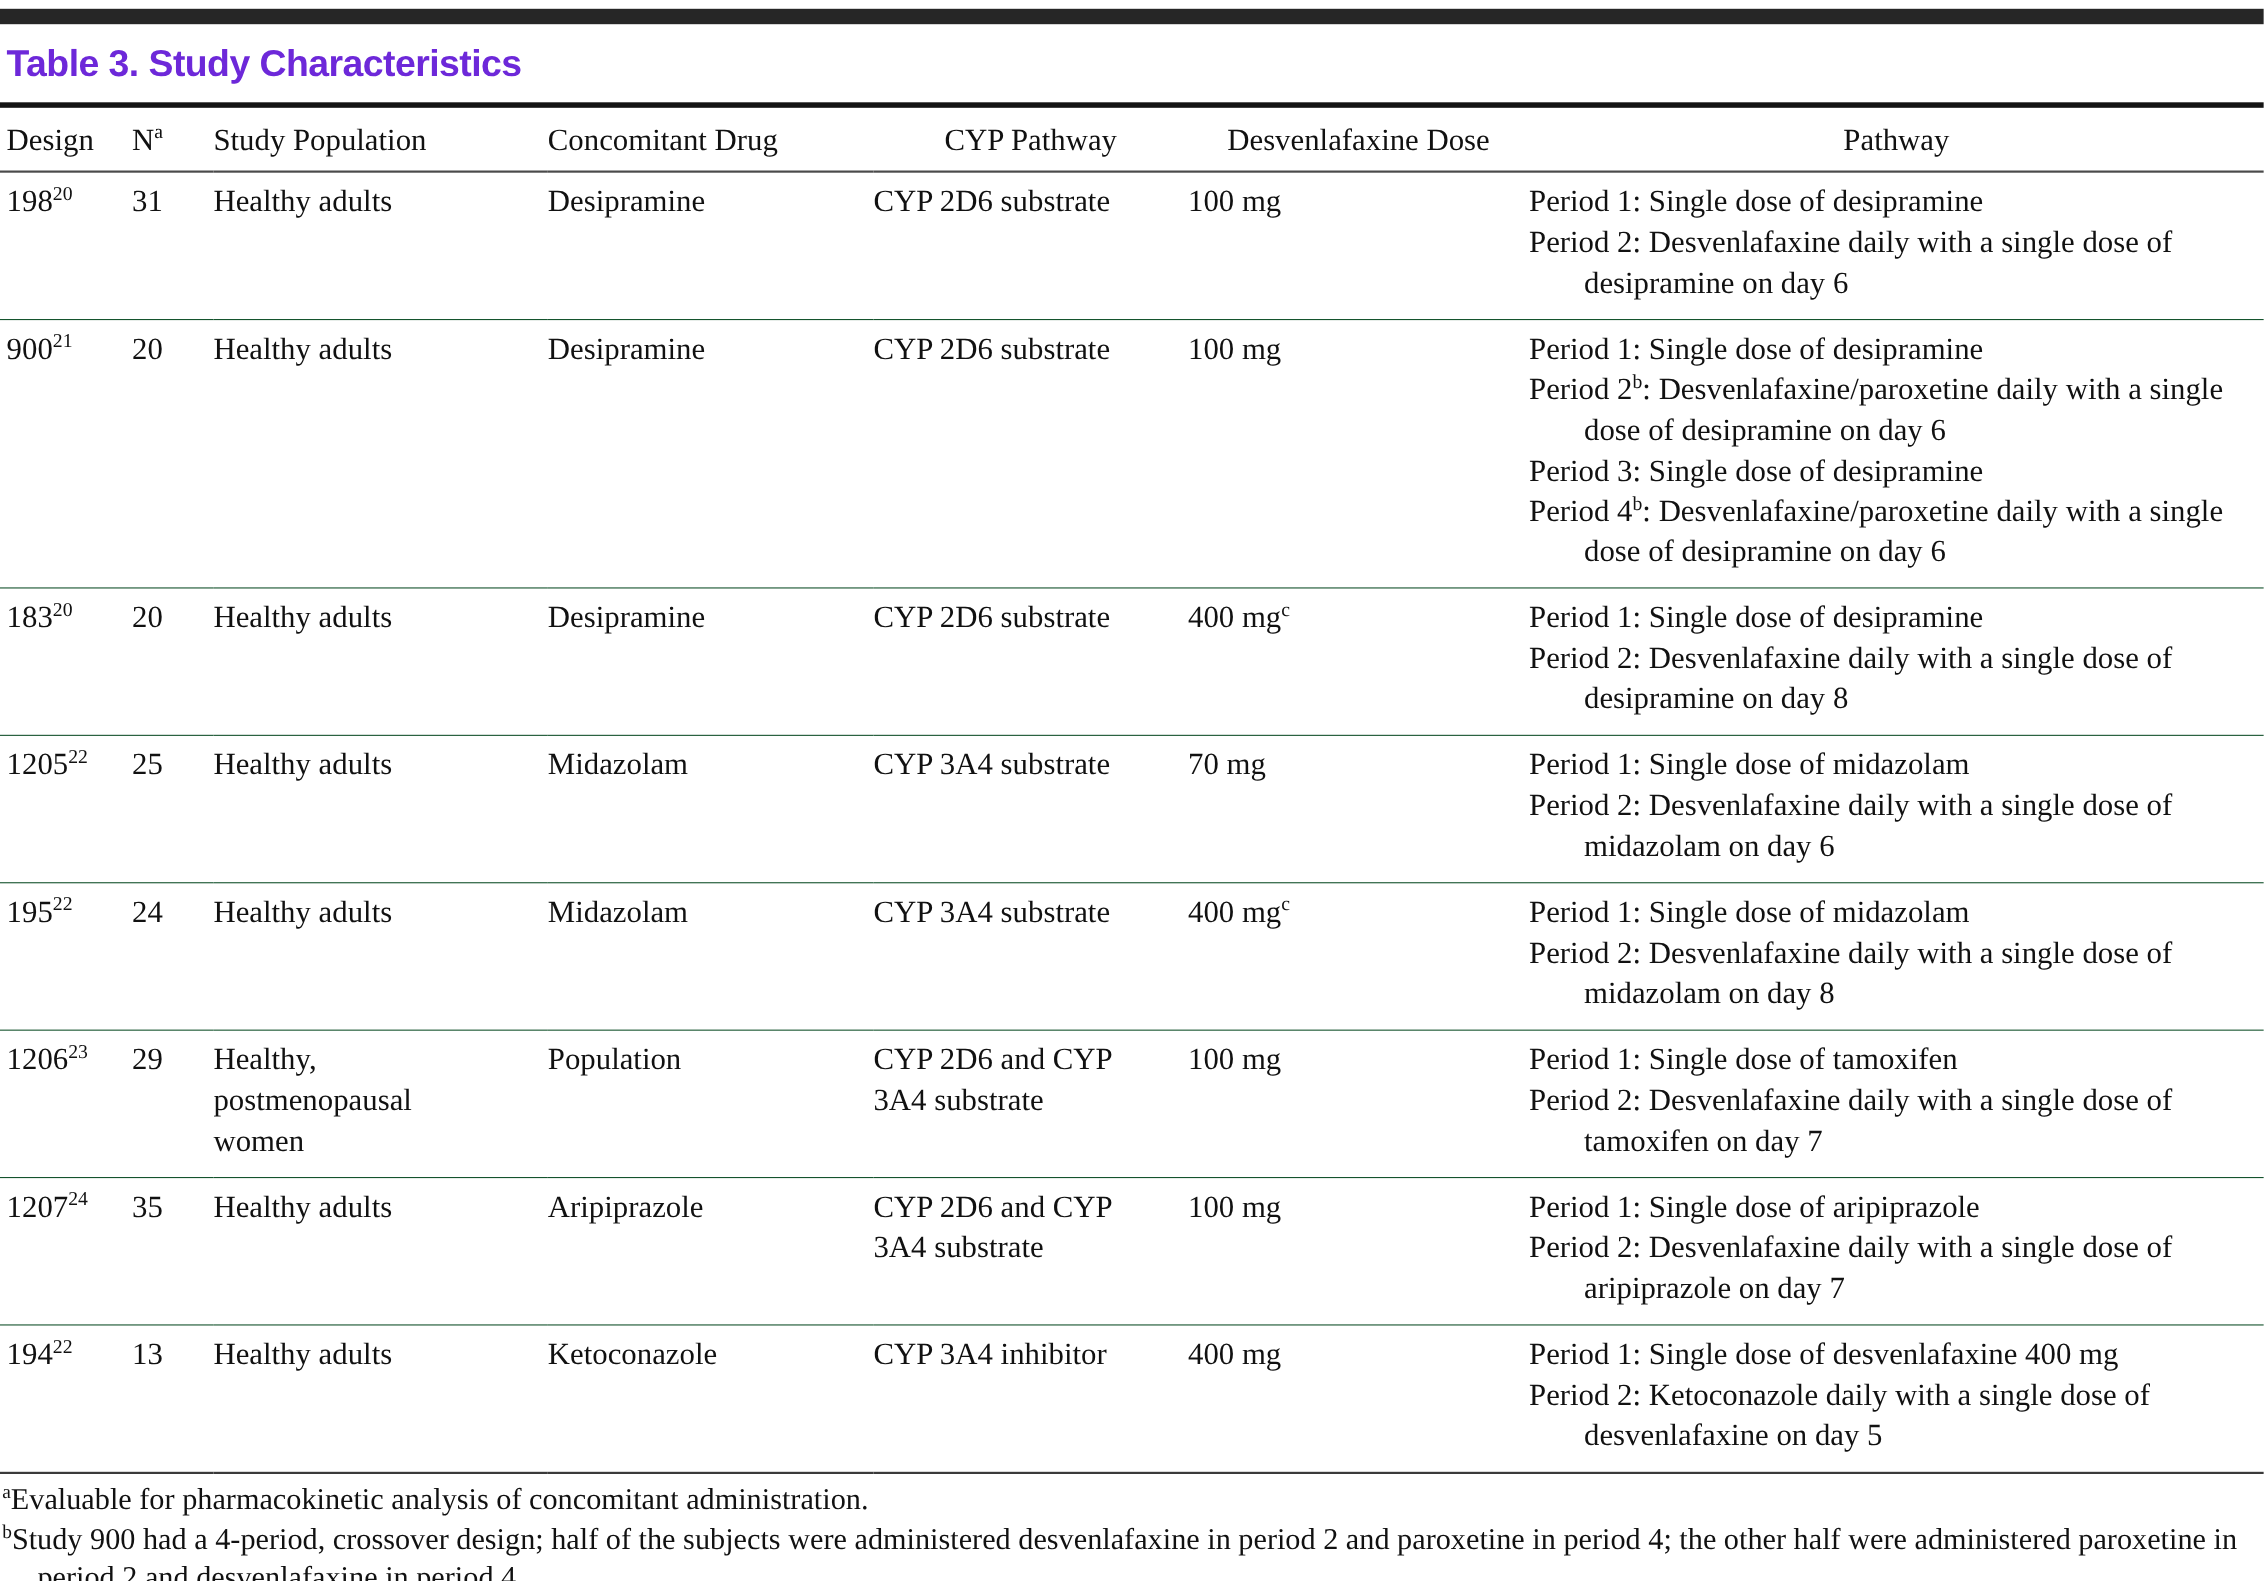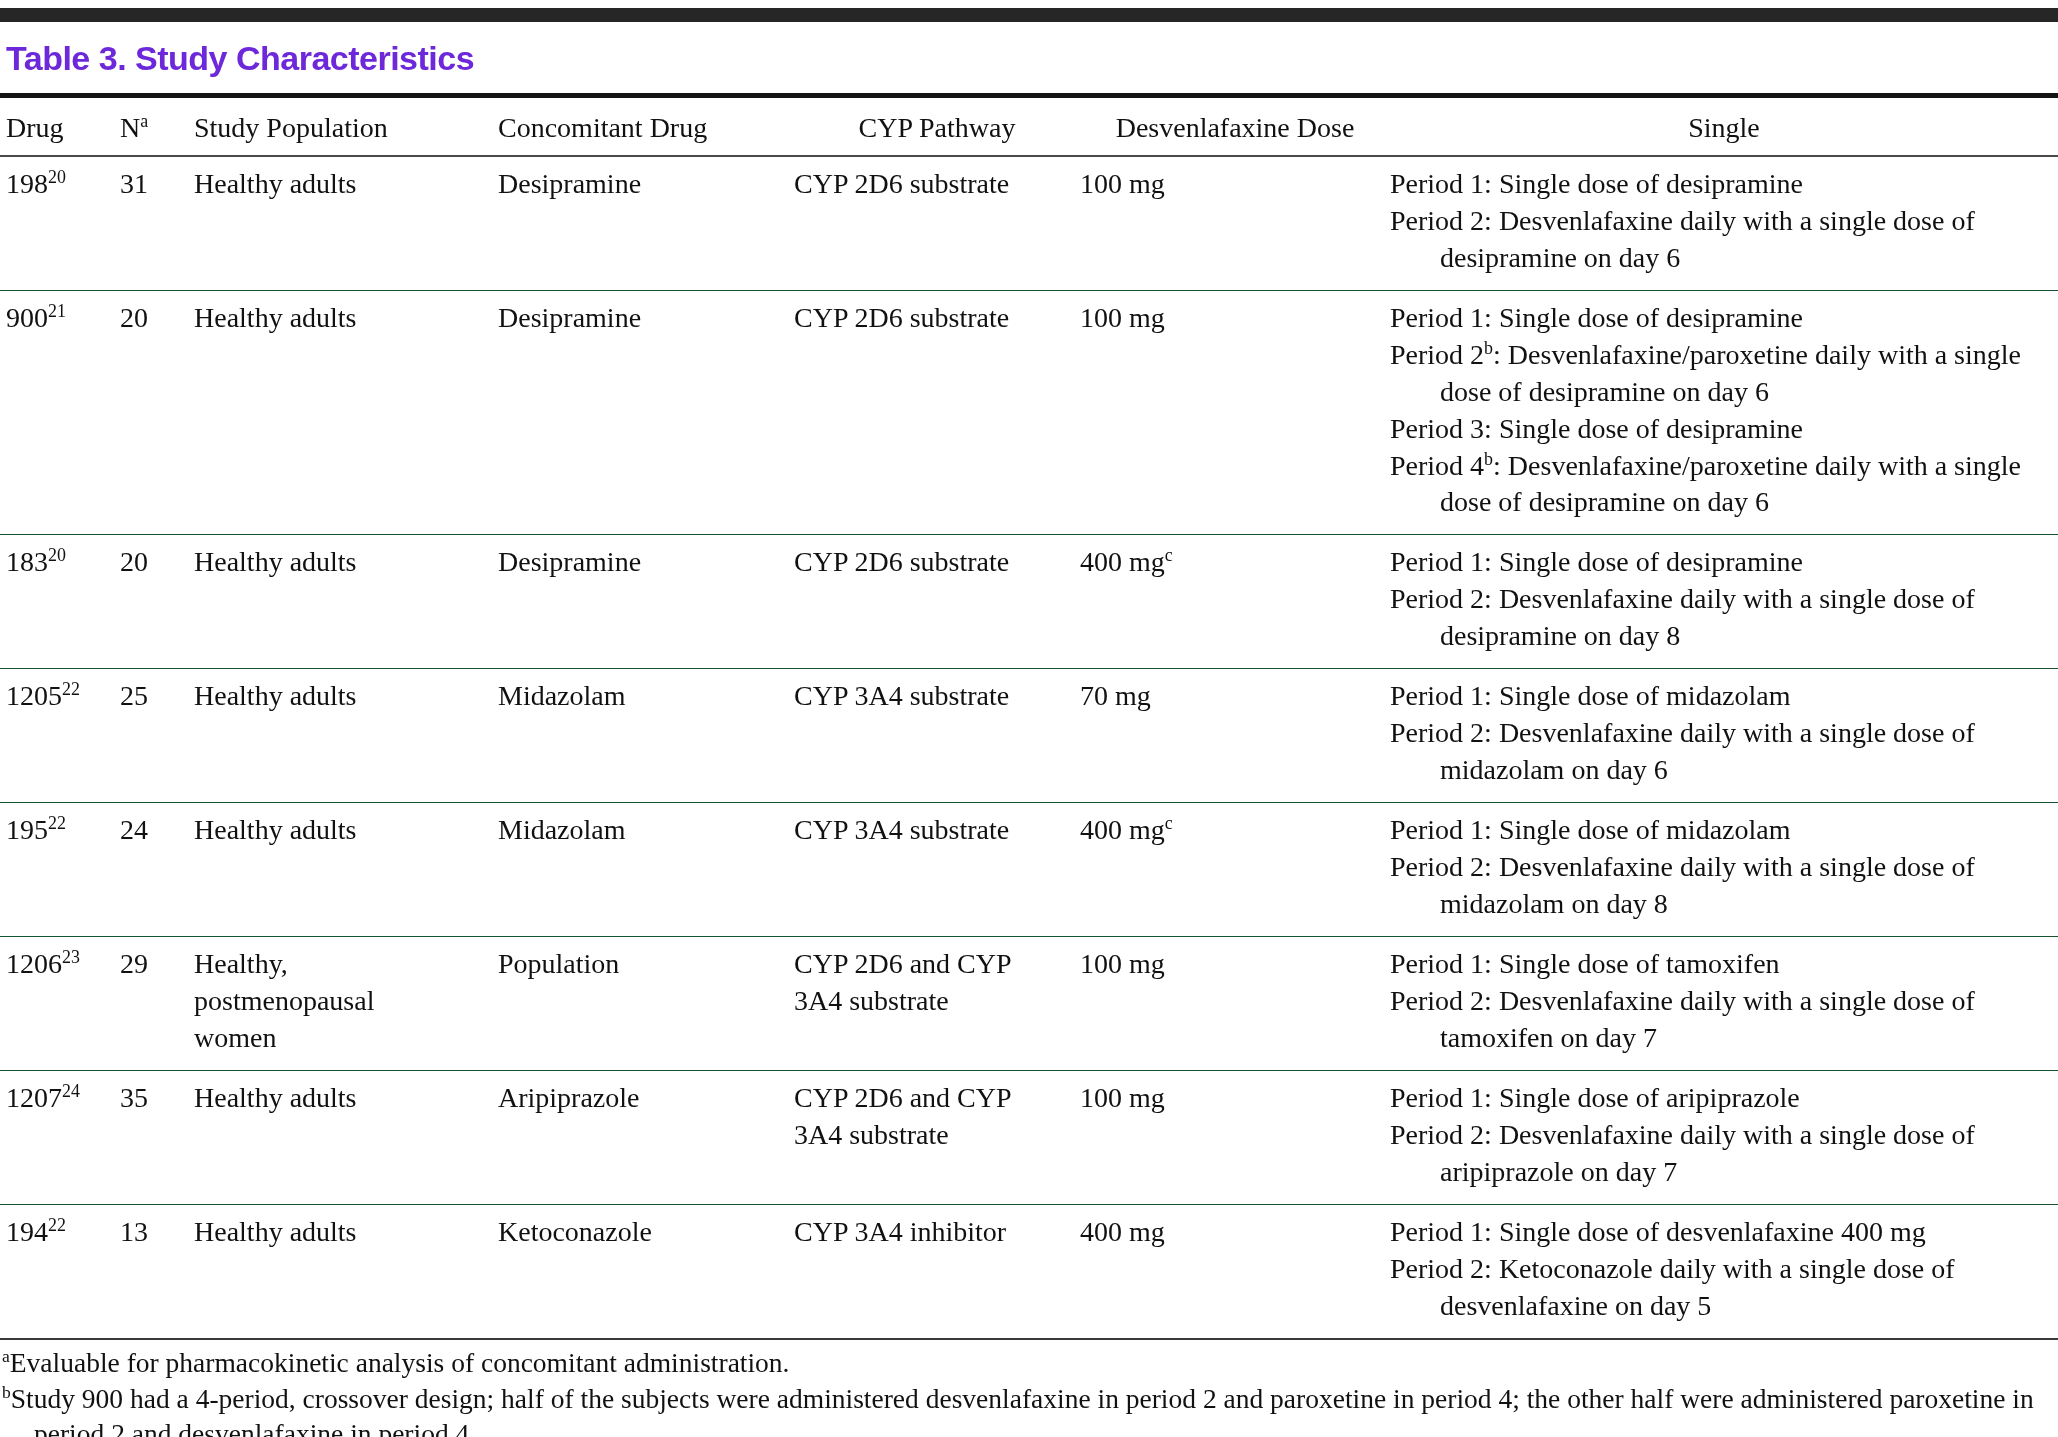--- a/index.html
+++ b/index.html
@@ -95,27 +95,27 @@
         <col style="width: 120px;">
         <col style="width: 74px;">
         <col style="width: 304px;">
         <col style="width: 296px;">
         <col style="width: 286px;">
         <col style="width: 310px;">
         <col style="width: 668px;">
       </colgroup>
     <thead>
       <tr>
-          <th class=" first">Drug</th>
+          <th class=" first">Design</th>
           <th class="">N<sup>a</sup></th>
           <th class="">Study Population</th>
           <th class="">Concomitant Drug</th>
           <th class="center">CYP Pathway</th>
           <th class="center">Desvenlafaxine Dose</th>
-          <th class="center">Single</th>
+          <th class="center">Pathway</th>
         </tr>
     </thead>
     <tbody>
         <tr>
           <td class="cell-study">198<sup>20</sup></td>
           <td class="cell-n">31</td>
           <td class="cell-population">Healthy adults</td>
           <td class="cell-drug">Desipramine</td>
           <td class="cell-cyp">CYP 2D6 substrate</td>
           <td class="cell-dose">100 mg</td>

